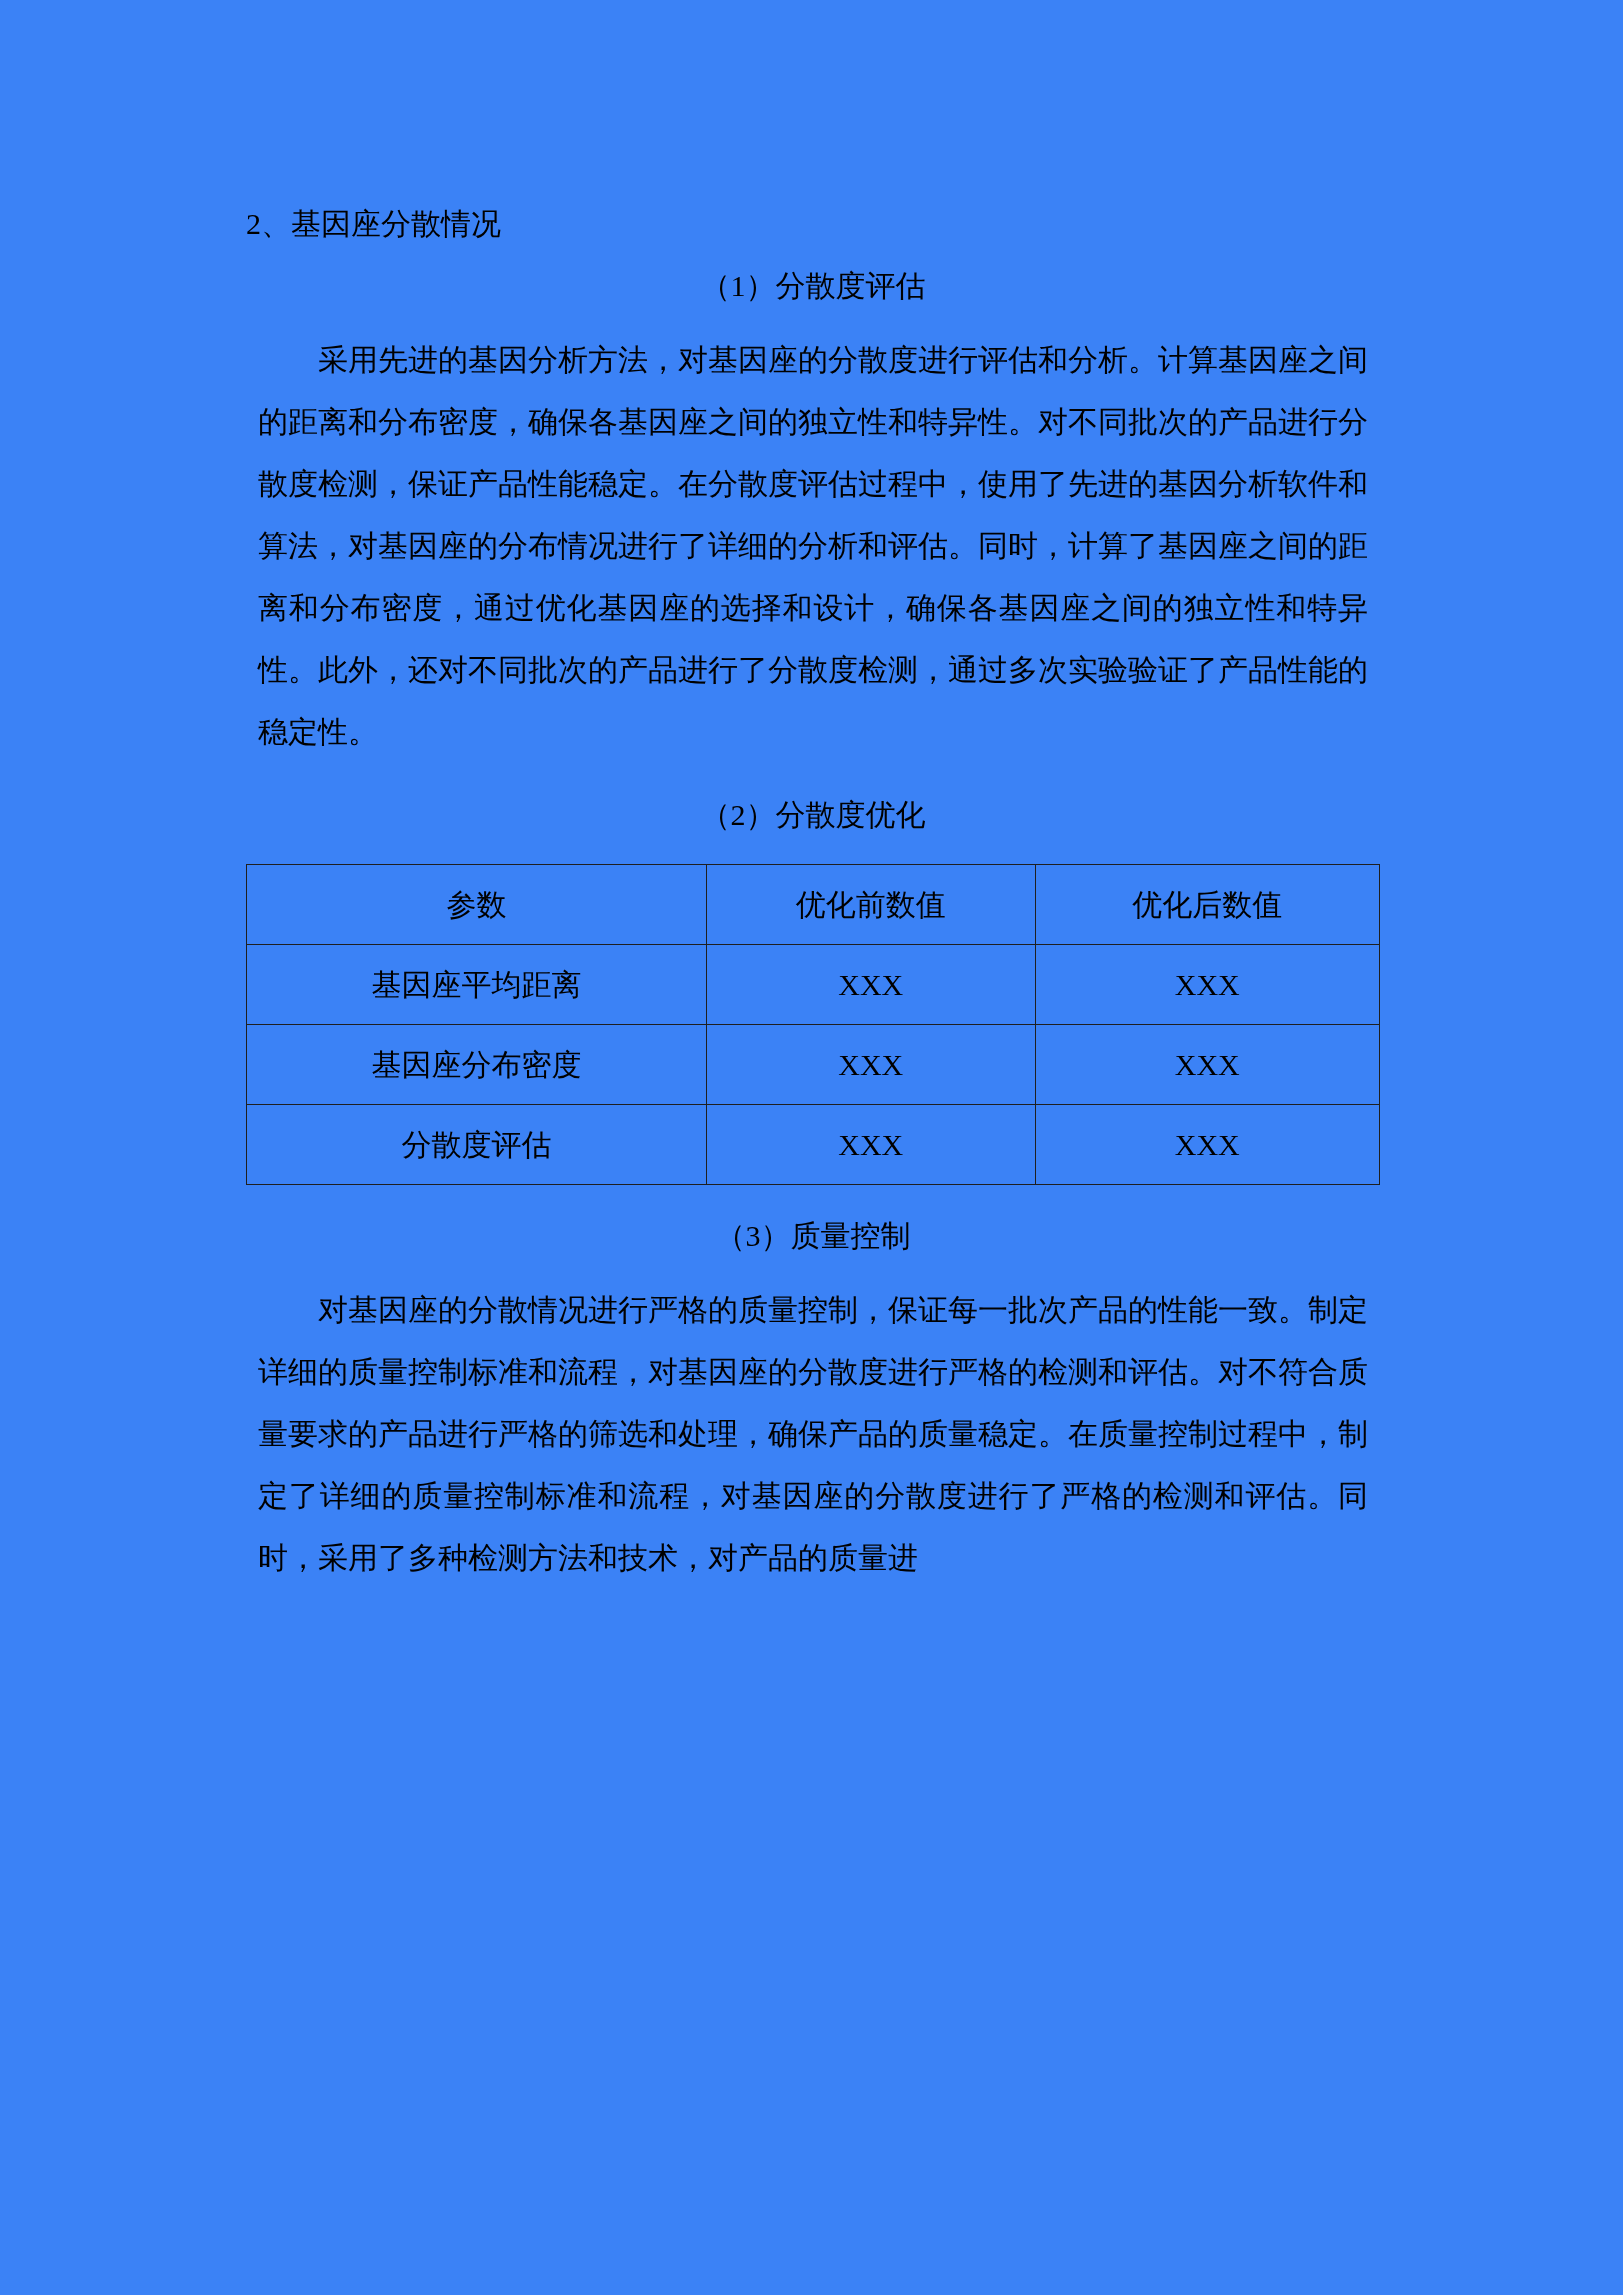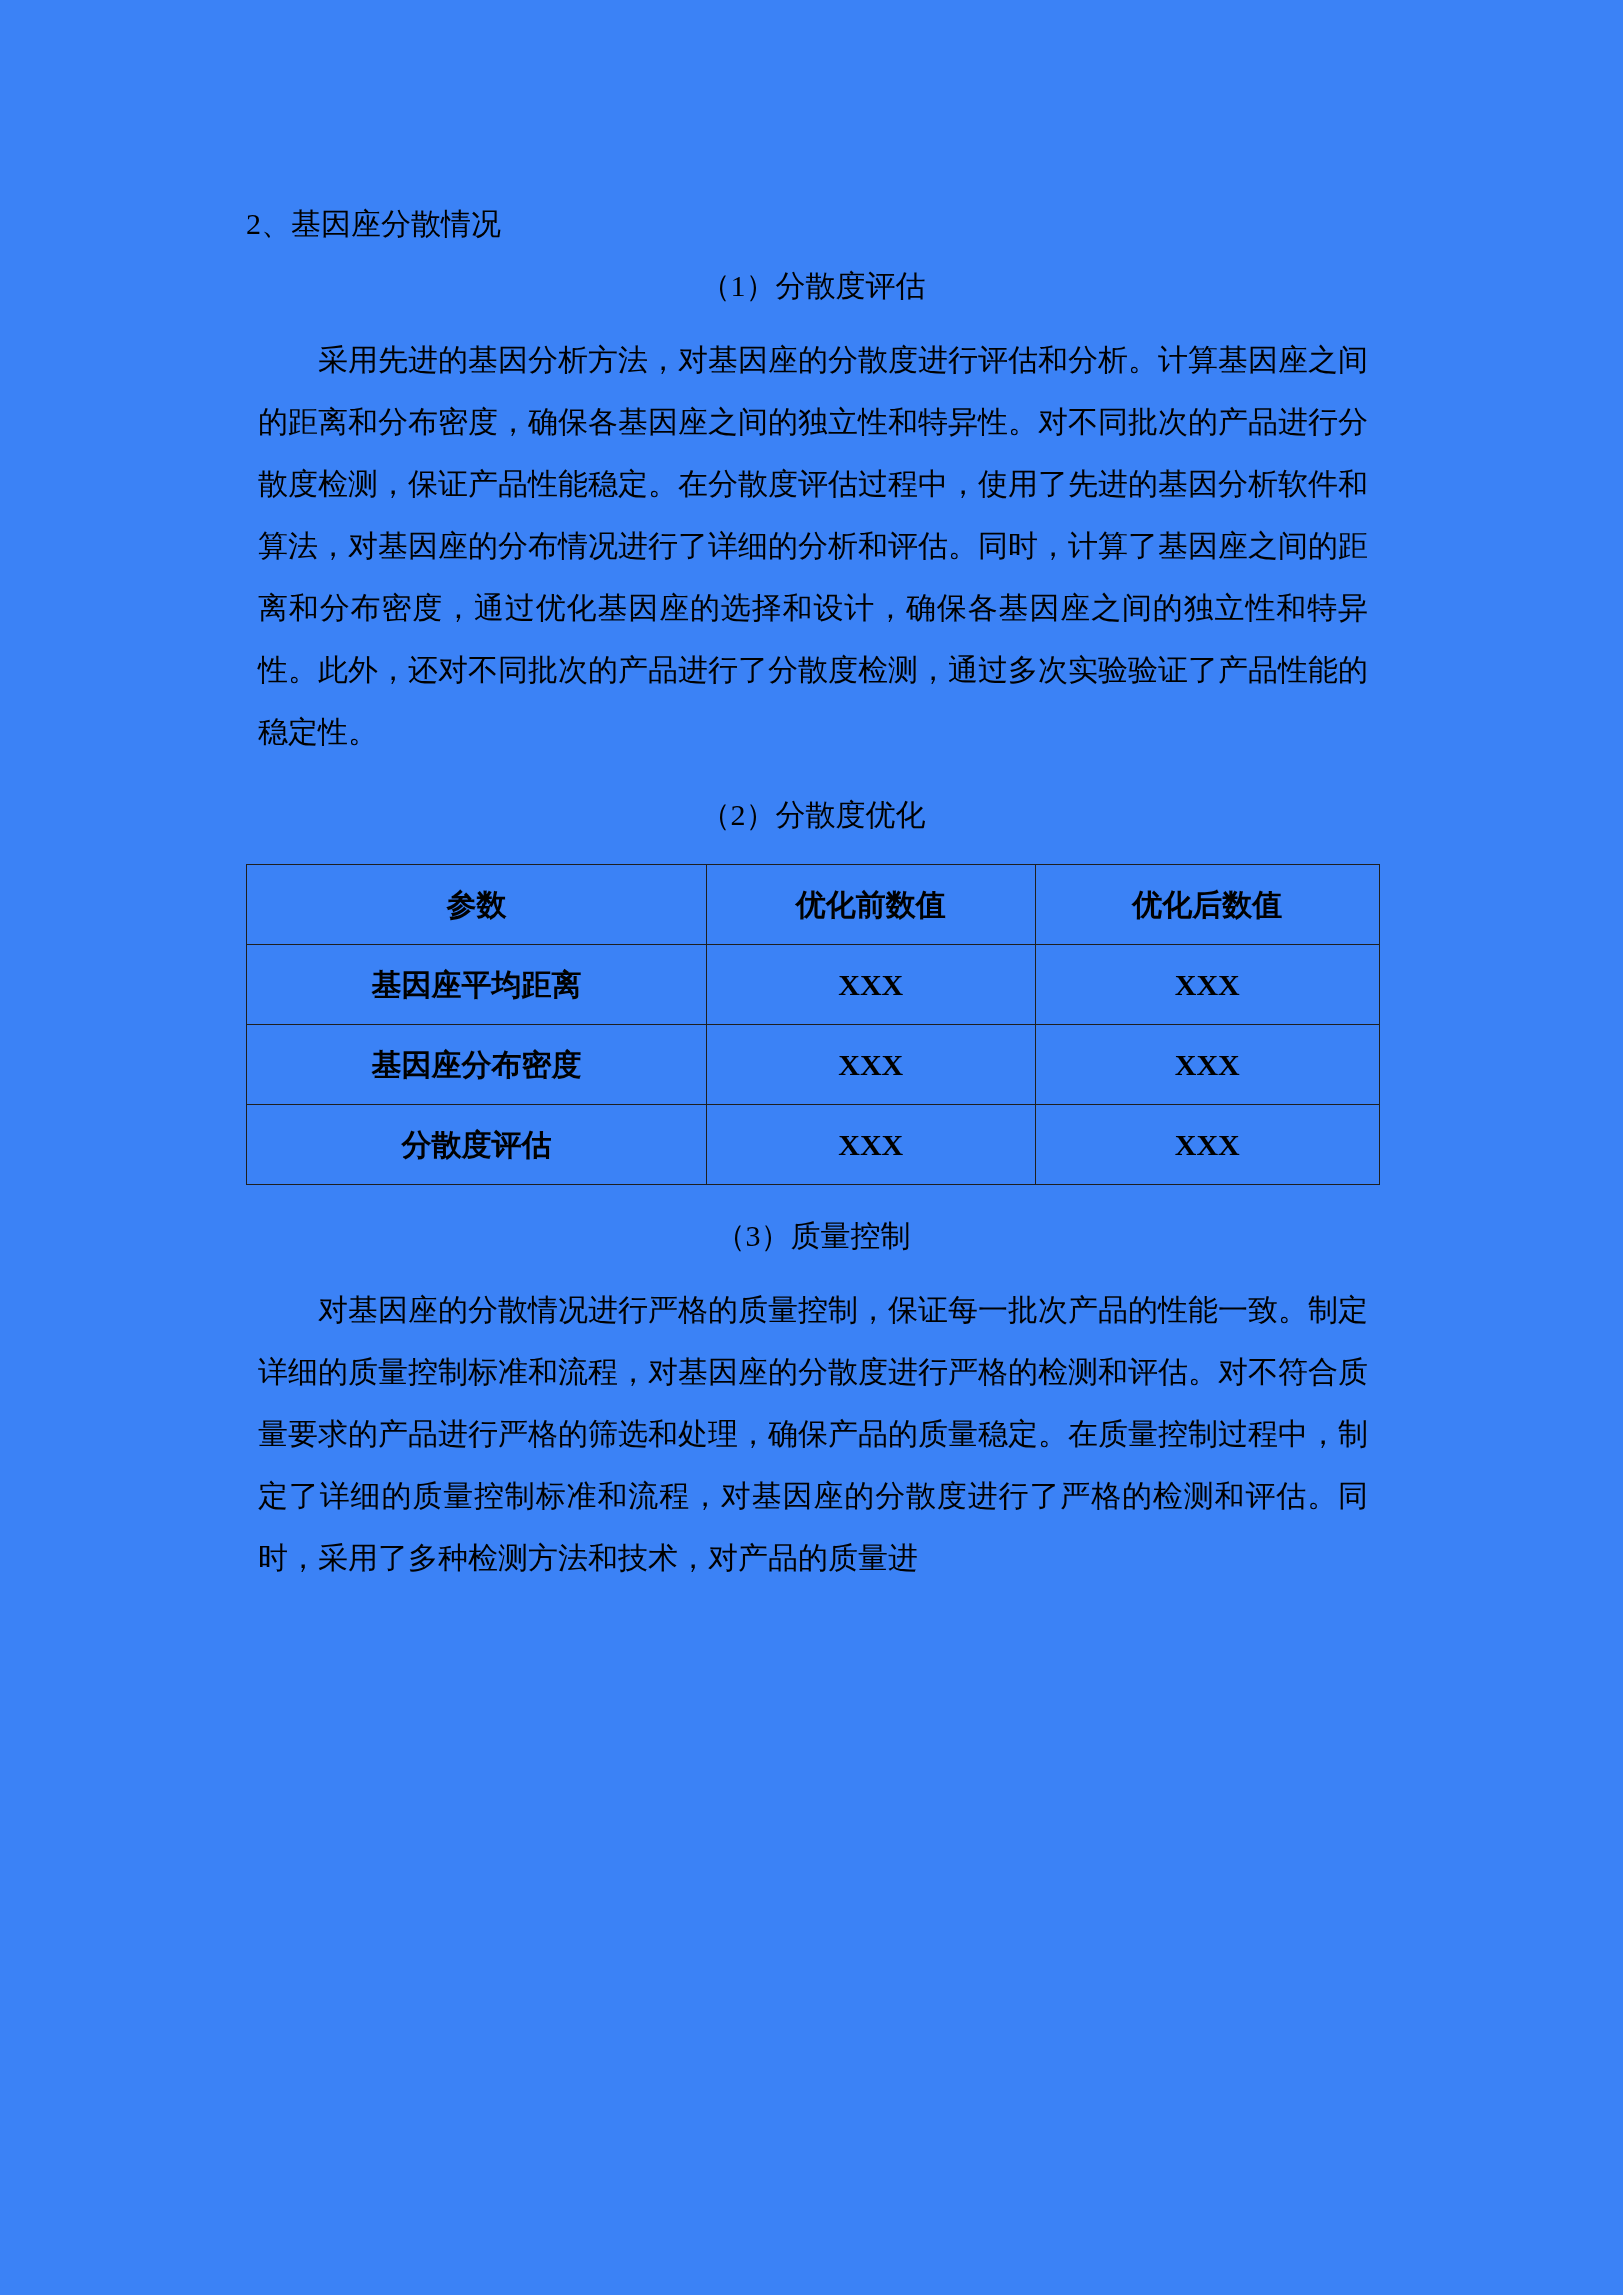--- a/index.html
+++ b/index.html
@@ -41,21 +41,21 @@
     border-collapse: collapse;
     width: 100%;
     margin: 18.3px 0 19.6px 0;
     table-layout: fixed;
   }
   table.param-table td, table.param-table th {
     border: 1.3px solid #1f1f1f;
     height: 79px;
     text-align: center;
     vertical-align: middle;
-    font-weight: bold;
+    font-weight: normal;
     font-size: 30px;
     line-height: 39px;
     padding: 0 5.2px;
   }
   .col-param   { width: 40.6%; }
   .col-before  { width: 29.0%; }
   .col-after   { width: 30.4%; }
 </style>
 </head>
 <body>

